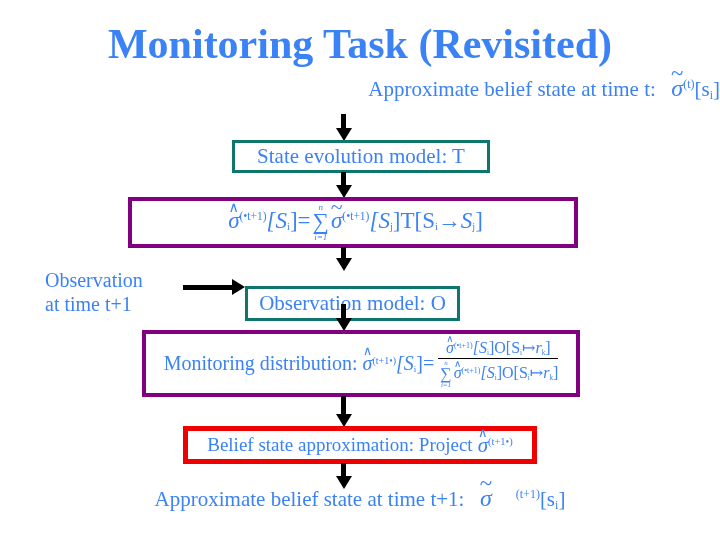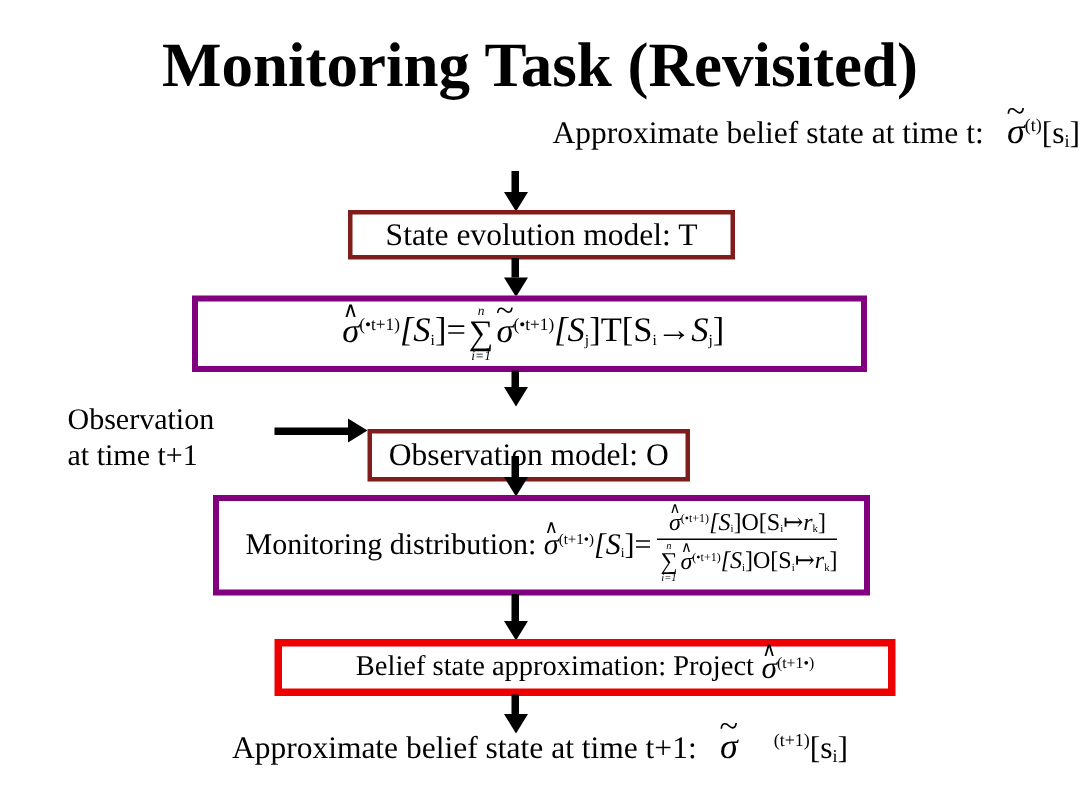--- a/index.html
+++ b/index.html
@@ -1,27 +1,27 @@
 <!DOCTYPE html>
 <html><head>
 <meta charset="utf-8">
 <style>
   html,body{margin:0;padding:0;background:#fff;}
   .slide{
     position:relative;width:720px;height:540px;background:#ffffff;overflow:hidden;
-    font-family:"Liberation Serif","DejaVu Serif",serif;color:#000000;
+    font-family:"Liberation Serif","DejaVu Serif",serif;color:#3b82f6;
   }
   .centerline{position:absolute;left:0;width:720px;text-align:center;white-space:nowrap;}
   .title{top:20px;font-size:42px;font-weight:bold;}
   .topline{top:76px;font-size:21px;text-align:right;}
   .bottomline{top:486px;font-size:21px;}
 
   .box{position:absolute;display:flex;align-items:center;justify-content:center;
        background:#fff;box-sizing:border-box;white-space:nowrap;}
-  .bbox{border:3px solid #7f1d1d;font-size:21px;}
+  .bbox{border:3px solid #0f766e;font-size:21px;}
   .pbox{border:4px solid #800080;}
   .rbox{border:5px solid #ee0000;}
 
   .obslabel{position:absolute;left:45px;top:268px;width:150px;
             font-size:20px;line-height:1.2;}
 
   
   .msig{position:relative;display:inline-block;font-style:italic;line-height:1;}
   .msig .acc{position:absolute;left:50%;transform:translateX(-50%);font-style:normal;line-height:1;}
   .acc.hat{top:-0.62em;font-size:0.62em;}
@@ -125,21 +125,21 @@
             <span class="lim" style="font-size:7px;">i=1</span>
           </span><span class="msig"><span class="acc hat">∧</span><span>σ</span></span><span class="msup">(•t+1)</span><span class="mI">[S</span><span class="msub">i</span><span>]</span><span>O[S</span><span class="msub">i</span><span>↦</span><span class="mI">r</span><span class="msub">k</span><span>]</span></span>
     </span>
   </div>
 
   <div class="varrow" style="left:335px;top:396px;height:31px;">
     <div class="shaft"></div>
     <div class="head"></div>
   </div>
 
-  <div class="box rbox" style="left:183px;top:426px;width:414px;height:38px;">
+  <div class="box rbox" style="left:183px;top:426px;width:354px;height:38px;">
     <span style="font-size:19px;">Belief state approximation: Project</span>
     <span class="gap"></span>
     <span style="font-size:21px;"><span class="msig"><span class="acc hat">∧</span><span>σ</span></span><span class="msup">(t+1•)</span></span>
   </div>
 
   <div class="varrow" style="left:335px;top:463px;height:26px;">
     <div class="shaft"></div>
     <div class="head"></div>
   </div>
 

